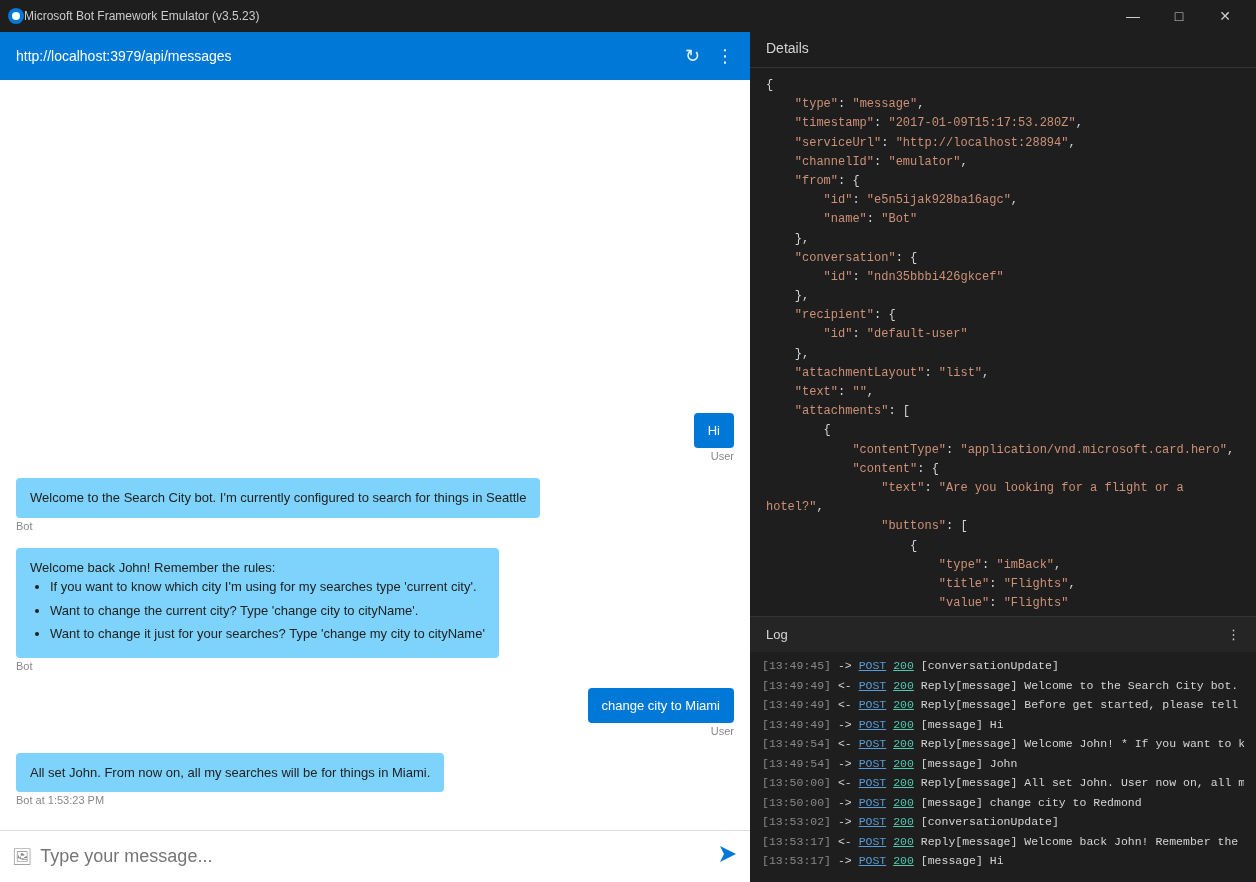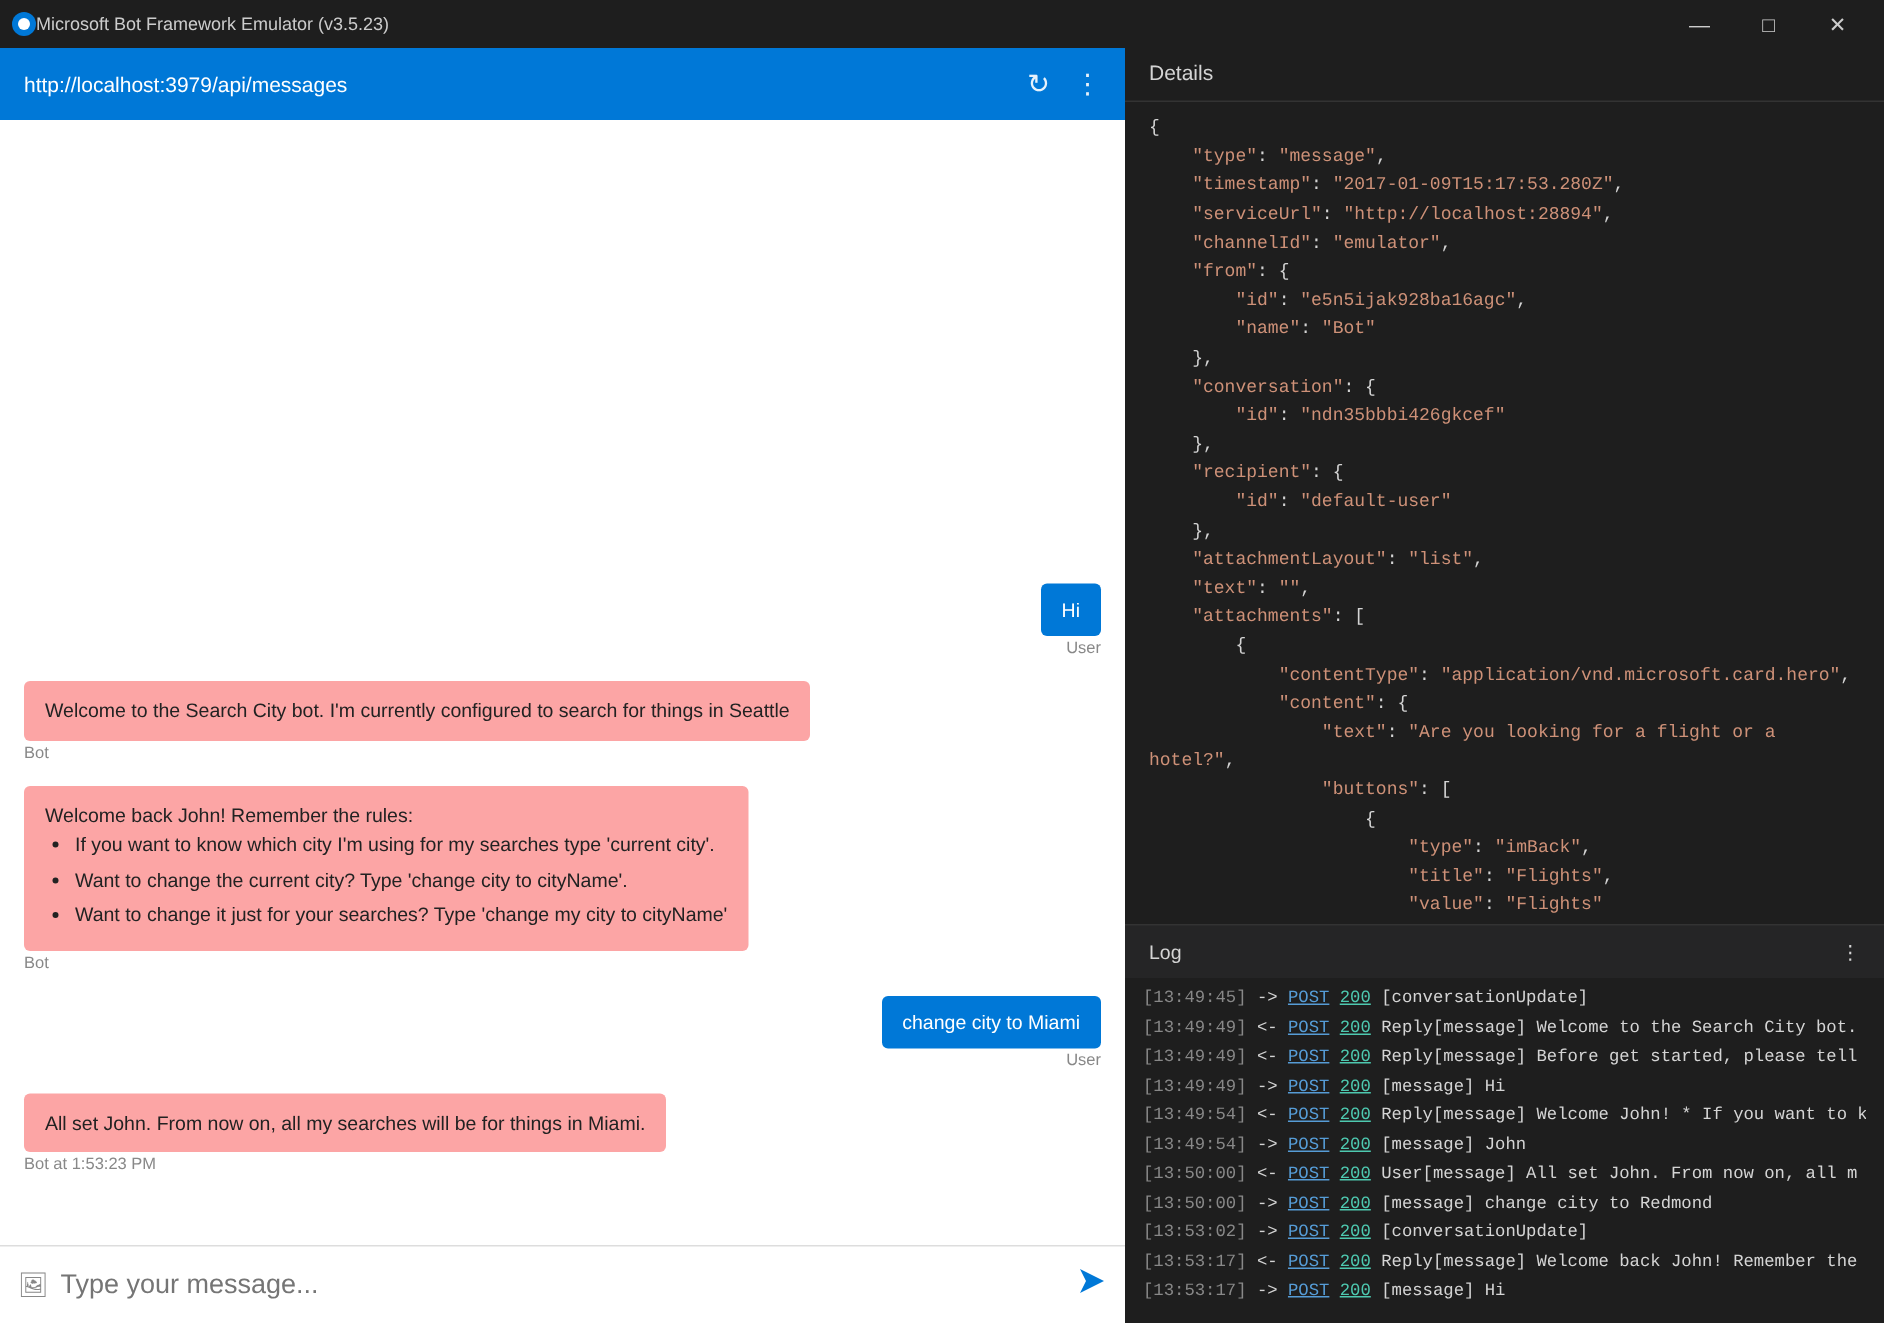--- a/index.html
+++ b/index.html
@@ -17,21 +17,21 @@
     .title-bar-controls { display: flex; gap: 0; }
     .title-bar-btn {
       width: 46px; height: 32px; background: none; border: none; color: #ccc;
       cursor: pointer; font-size: 14px; display: flex; align-items: center; justify-content: center;
     }
 
     
     .main-layout { display: flex; height: calc(882px - 32px); }
 
     
-    .chat-panel { display: flex; flex-direction: column; width: 848px; background: #fff; gap: 24px; }
+    .chat-panel { display: flex; flex-direction: column; width: 848px; background: #fff; }
 
     
     .chat-header {
       background: #0078d7; color: white; padding: 0 16px;
       height: 48px; display: flex; align-items: center; justify-content: space-between;
       flex-shrink: 0;
     }
     .chat-header-url { font-size: 14px; }
     .chat-header-actions { display: flex; gap: 16px; align-items: center; }
     .header-icon { font-size: 18px; cursor: pointer; opacity: 0.9; }
@@ -49,21 +49,21 @@
     .msg-user { display: flex; flex-direction: column; align-items: flex-end; margin-bottom: 4px; }
     .bubble-user {
       background: #0078d7; color: white; padding: 10px 14px;
       border-radius: 4px; max-width: 500px; font-size: 13px;
     }
     .msg-label { font-size: 11px; color: #888; margin-top: 2px; margin-bottom: 4px; }
 
     
     .msg-bot { display: flex; flex-direction: column; align-items: flex-start; margin-bottom: 4px; }
     .bubble-bot {
-      background: #fca5a5; color: #222; padding: 10px 14px;
+      background: #7dd3fc; color: #222; padding: 10px 14px;
       border-radius: 4px; max-width: 580px; font-size: 13px; line-height: 1.5;
     }
     .bubble-bot ul { padding-left: 20px; }
     .bubble-bot li { margin-bottom: 4px; }
 
     
     .chat-input-area {
       border-top: 1px solid #ddd; padding: 8px 12px;
       display: flex; align-items: center; gap: 8px; background: #fff; flex-shrink: 0;
       height: 52px;
@@ -238,21 +238,21 @@
       <span class="log-header-title">Log</span>
       <span style="cursor:pointer; color: #d4d4d4;">⋮</span>
     </div>
     <div class="log-content">
       <div class="log-entry"><span class="log-time">[13:49:45]</span> <span class="log-arrow-out">-&gt;</span> <span class="log-post">POST</span> <span class="log-status">200</span> <span class="log-text">[conversationUpdate]</span></div>
       <div class="log-entry"><span class="log-time">[13:49:49]</span> <span class="log-arrow-in">&lt;-</span> <span class="log-post">POST</span> <span class="log-status">200</span> <span class="log-text">Reply[message] Welcome to the Search City bot.</span></div>
       <div class="log-entry"><span class="log-time">[13:49:49]</span> <span class="log-arrow-in">&lt;-</span> <span class="log-post">POST</span> <span class="log-status">200</span> <span class="log-text">Reply[message] Before get started, please tell</span></div>
       <div class="log-entry"><span class="log-time">[13:49:49]</span> <span class="log-arrow-out">-&gt;</span> <span class="log-post">POST</span> <span class="log-status">200</span> <span class="log-text">[message] Hi</span></div>
       <div class="log-entry"><span class="log-time">[13:49:54]</span> <span class="log-arrow-in">&lt;-</span> <span class="log-post">POST</span> <span class="log-status">200</span> <span class="log-text">Reply[message] Welcome John! * If you want to k</span></div>
       <div class="log-entry"><span class="log-time">[13:49:54]</span> <span class="log-arrow-out">-&gt;</span> <span class="log-post">POST</span> <span class="log-status">200</span> <span class="log-text">[message] John</span></div>
-      <div class="log-entry"><span class="log-time">[13:50:00]</span> <span class="log-arrow-in">&lt;-</span> <span class="log-post">POST</span> <span class="log-status">200</span> <span class="log-text">User[message] All set John. From now on, all m</span></div>
+      <div class="log-entry"><span class="log-time">[13:50:00]</span> <span class="log-arrow-in">&lt;-</span> <span class="log-post">POST</span> <span class="log-status">200</span> <span class="log-text">Reply[message] All set John. User now on, all m</span></div>
       <div class="log-entry"><span class="log-time">[13:50:00]</span> <span class="log-arrow-out">-&gt;</span> <span class="log-post">POST</span> <span class="log-status">200</span> <span class="log-text">[message] change city to Redmond</span></div>
       <div class="log-entry"><span class="log-time">[13:53:02]</span> <span class="log-arrow-out">-&gt;</span> <span class="log-post">POST</span> <span class="log-status">200</span> <span class="log-text">[conversationUpdate]</span></div>
       <div class="log-entry"><span class="log-time">[13:53:17]</span> <span class="log-arrow-in">&lt;-</span> <span class="log-post">POST</span> <span class="log-status">200</span> <span class="log-text">Reply[message] Welcome back John! Remember the</span></div>
       <div class="log-entry"><span class="log-time">[13:53:17]</span> <span class="log-arrow-out">-&gt;</span> <span class="log-post">POST</span> <span class="log-status">200</span> <span class="log-text">[message] Hi</span></div>
 
     </div>
 
   </div>
 </div>
 

